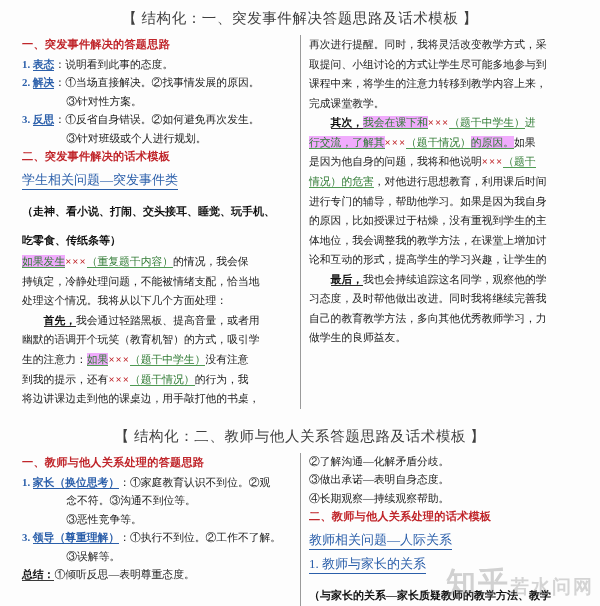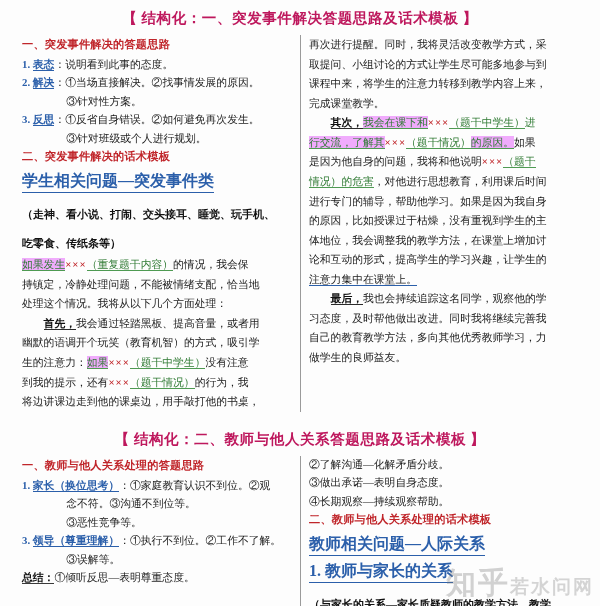--- a/index.html
+++ b/index.html
@@ -18,24 +18,24 @@
   .page {
     width: 600px;
     height: 606px;
     position: relative;
     background: #fdfdfd;
   }
 
   
   .section-title {
     text-align: center;
-    font-weight: bold;
+    font-weight: normal;
     font-size: 14.5px;
     letter-spacing: 0.6px;
-    color: #be185d;
+    color: #404040;
     padding: 9px 0 7px 0;
   }
 
   
   .cols {
     display: flex;
     align-items: stretch;
     padding: 0 14px;
     box-sizing: border-box;
   }
@@ -79,22 +79,22 @@
     font-weight: bold;
     border-bottom: 1px solid #2b5faa;
   }
   .u-dark {
     color: #141414;
     font-weight: bold;
     border-bottom: 1px solid #3a3a3a;
   }
   .sub-blue {
     color: #2b5faa;
-    font-weight: bold;
-    font-size: 16px;
+    font-weight: normal;
+    font-size: 13px;
     border-bottom: 1px solid #2b5faa;
     display: inline-block;
     margin: 3px 0 2px 0;
   }
   .bracket-list {
     font-weight: bold;
     font-size: 11px;
     line-height: 1.72;
     color: #111;
     margin: 10px 0 2px 0;
@@ -217,23 +217,20 @@
       <div class="line body">
         <span>是因为他自身的问题，我将和他说明</span><span class="xmark">×××</span><span class="paren-green">（题干</span>
       </div>
       <div class="line body">
         <span class="paren-green">情况）的危害</span><span>，对他进行思想教育，利用课后时间</span>
       </div>
       <div class="line body">进行专门的辅导，帮助他学习。如果是因为我自身</div>
       <div class="line body">的原因，比如授课过于枯燥，没有重视到学生的主</div>
       <div class="line body">体地位，我会调整我的教学方法，在课堂上增加讨</div>
       <div class="line body">论和互动的形式，提高学生的学习兴趣，让学生的</div>
-      <div class="line body">
-        <span class="u-plain">注意力集中在课堂上。</span>
-      </div>
 
       <div class="line body indent2">
         <span class="em-u">最后，</span><span>我也会持续追踪这名同学，观察他的学</span>
       </div>
       <div class="line body">习态度，及时帮他做出改进。同时我将继续完善我</div>
       <div class="line body">自己的教育教学方法，多向其他优秀教师学习，力</div>
       <div class="line body">做学生的良师益友。</div>
     </div>
   </div>
 

